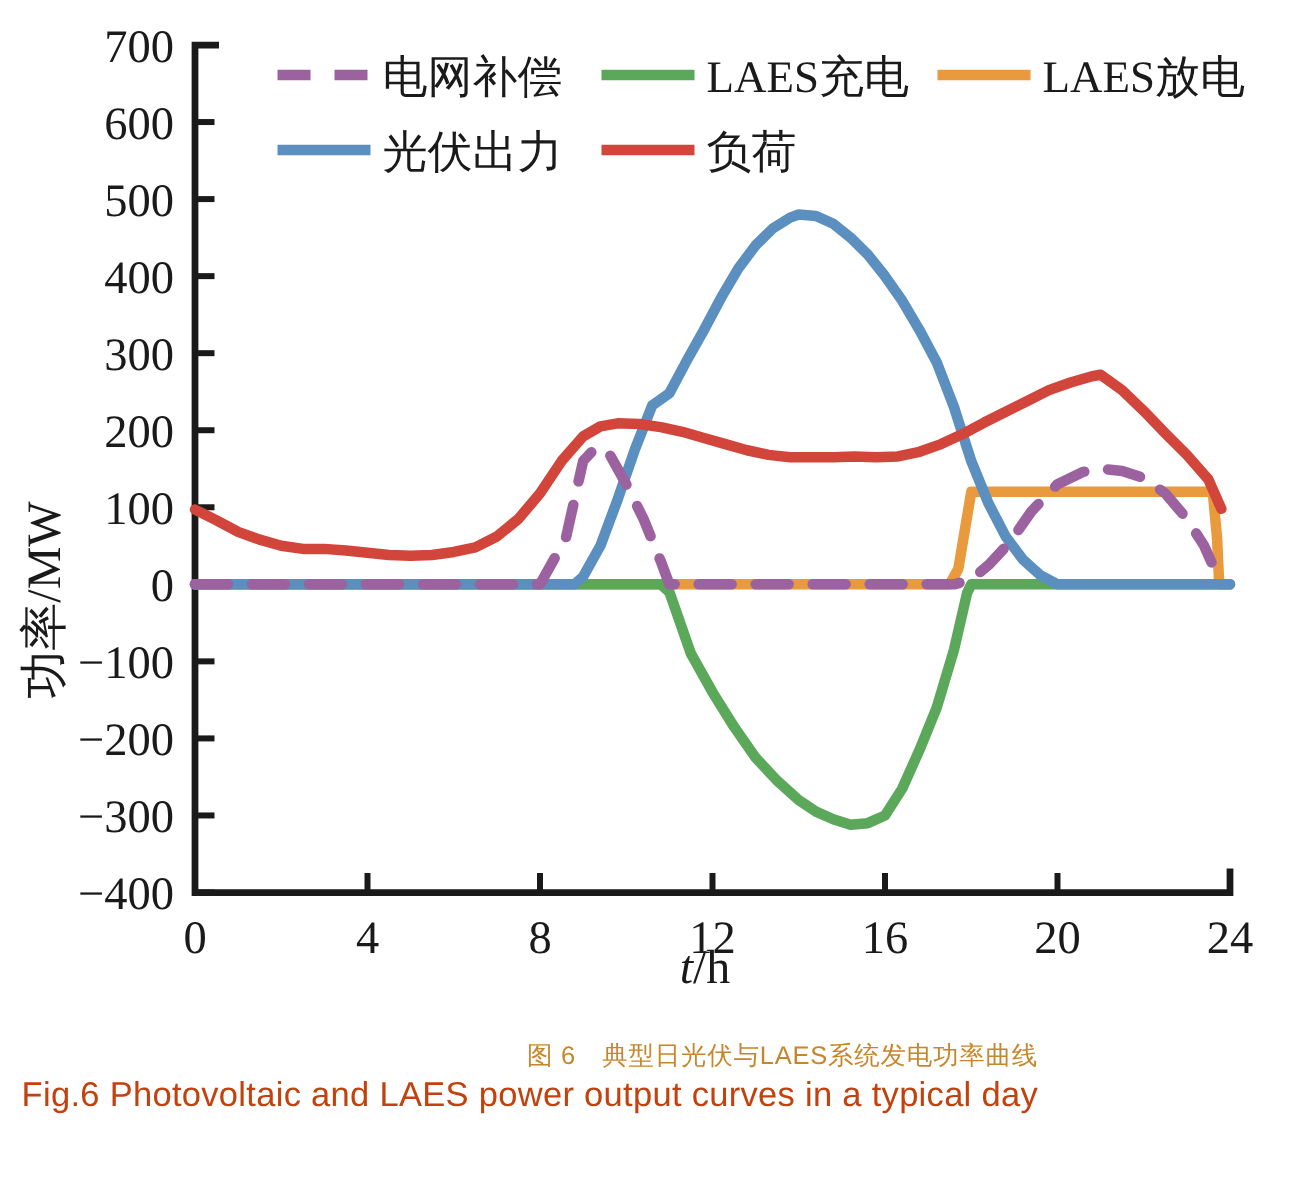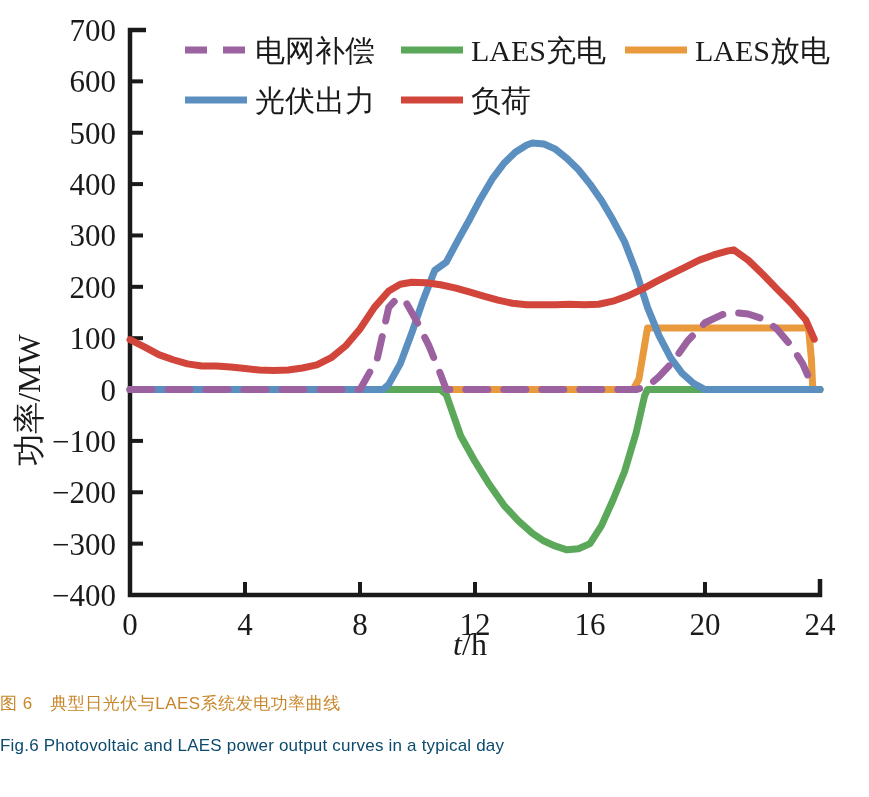--- a/index.html
+++ b/index.html
@@ -44,34 +44,34 @@
   }
   .legend-label {
     font-family: "Liberation Serif", "DejaVu Serif", serif;
     font-size: 30px;
     fill: #1a1a1a;
   }
   .caption-block {
     position: absolute;
     left: 0;
     width: 692px;
-    text-align: left;
+    text-align: right;
   }
   #caption-cn {
     top: 692px;
     font-family: "Liberation Sans", "DejaVu Sans", sans-serif;
     font-size: 17px;
     color: #c8862a;
     letter-spacing: 0.5px;
   }
   #caption-en {
-    top: 736px;
+    top: 716px;
     font-family: "Liberation Sans", "DejaVu Sans", sans-serif;
-    font-size: 17px;
-    color: #0c4a6e;
+    font-size: 23px;
+    color: #c2410c;
     letter-spacing: 0.2px;
   }
   .series-path {
     fill: none;
     stroke-linecap: round;
     stroke-linejoin: round;
   }
 </style>
 </head>
 <body>

